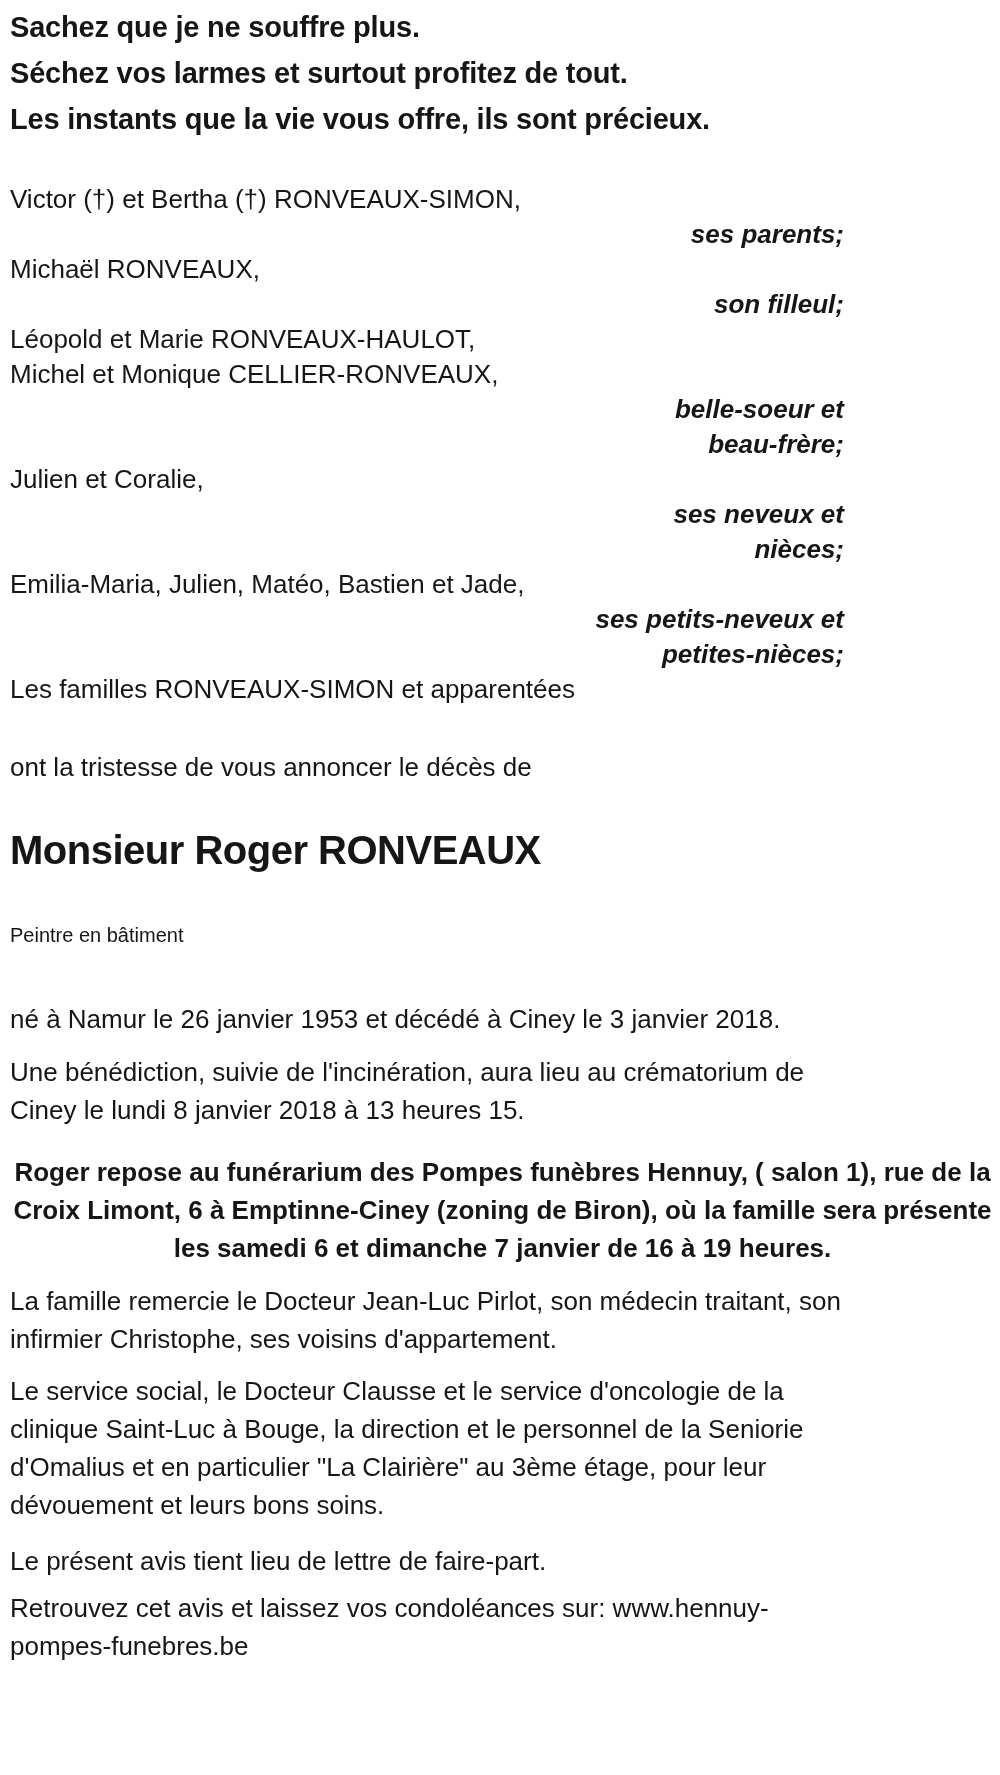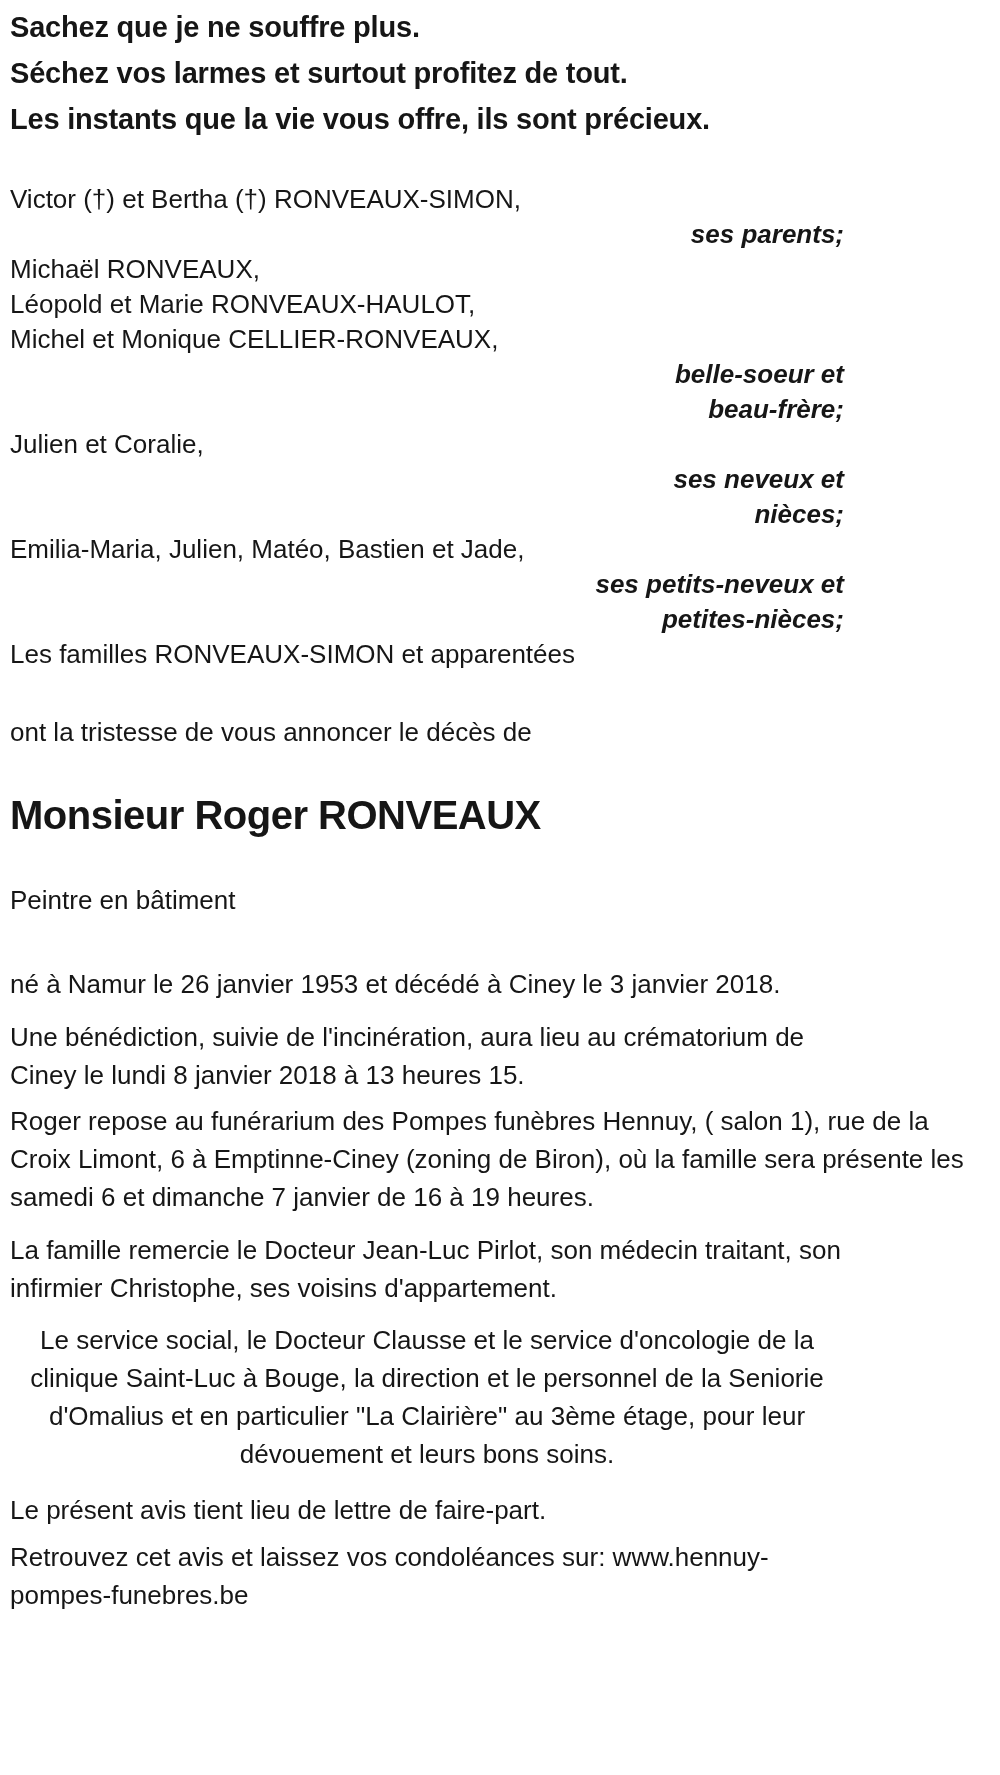--- a/index.html
+++ b/index.html
@@ -39,46 +39,47 @@
   .announce { margin: 43px 0 0; font-size: 26px; line-height: 35px; }
 
   .title {
     margin: 40px 0 0;
     font-size: 40px;
     line-height: 50px;
     font-weight: 700;
     letter-spacing: -0.5px;
   }
 
-  .profession { margin: 43px 0 0; font-size: 26px; line-height: 35px; }
+  .profession { margin: 43px 0 0; font-size: 20px; line-height: 35px; }
 
   .para { font-size: 26px; line-height: 38px; margin: 0; }
   .birth       { margin-top: 47px; }
   .benediction { margin-top: 15px; }
-  .repose      { margin-top: 8px; font-weight: 400; width: 985px; }
+  .repose      { margin-top: 24px; font-weight: 700; width: 985px; text-align: center; }
   .thanks1     { margin-top: 15px; }
-  .thanks2     { margin-top: 14px; text-align: center; }
+  .thanks2     { margin-top: 14px; }
   .notice      { margin-top: 18px; }
   .website     { margin-top: 9px; }
 </style>
 </head>
 <body>
 
 <main class="page">
 
   <section>
     <p class="intro">Sachez que je ne souffre plus.</p>
     <p class="intro">Séchez vos larmes et surtout profitez de tout.</p>
     <p class="intro">Les instants que la vie vous offre, ils sont précieux.</p>
   </section>
 
   <section class="fam-block">
     <p class="fam">Victor (†) et Bertha (†) RONVEAUX-SIMON,</p>
     <p class="fam rel">ses parents;</p>
     <p class="fam">Michaël RONVEAUX,</p>
+    <p class="fam rel">son filleul;</p>
     <p class="fam">Léopold et Marie RONVEAUX-HAULOT,</p>
     <p class="fam">Michel et Monique CELLIER-RONVEAUX,</p>
     <p class="fam rel">belle-soeur et</p>
     <p class="fam rel">beau-frère;</p>
     <p class="fam">Julien et Coralie,</p>
     <p class="fam rel">ses neveux et</p>
     <p class="fam rel">nièces;</p>
     <p class="fam">Emilia-Maria, Julien, Matéo, Bastien et Jade,</p>
     <p class="fam rel">ses petits-neveux et</p>
     <p class="fam rel">petites-nièces;</p>

